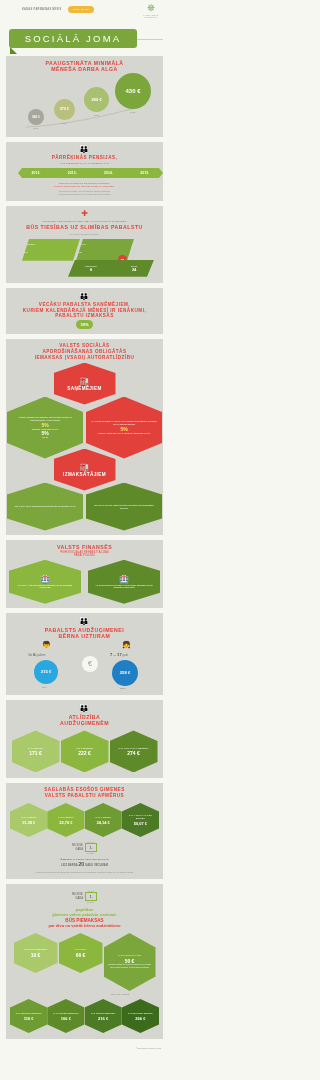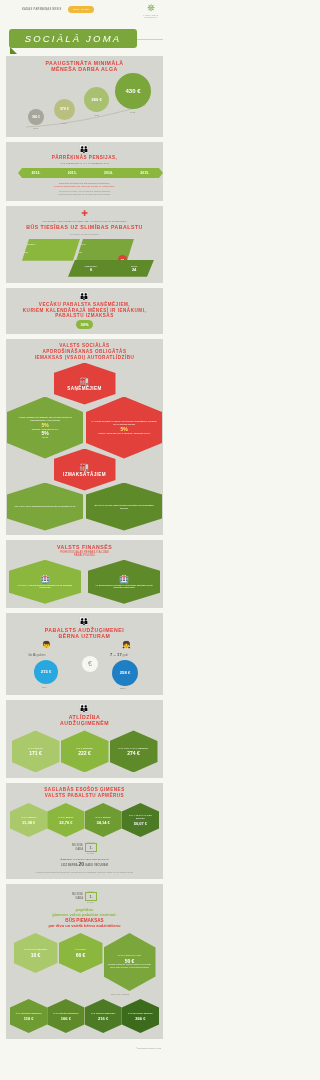--- a/index.html
+++ b/index.html
@@ -18,21 +18,21 @@
     line-height:7px;letter-spacing:.2px;}
   .logo{position:absolute;right:6px;top:2px;width:24px;height:22px;text-align:center;}
   .logo .crest{font-size:9px;line-height:12px;color:#5b8f2a;}
   .logo .logotext{font-size:2px;color:#9a9a90;letter-spacing:.2px;}
 
   
   .banner-wrap{position:relative;height:30px;}
   .banner{position:absolute;left:9px;top:3px;width:128px;height:19px;
     background:#7aa63b;border-radius:3px;}
   .banner-title{color:#fff;font-size:9.5px;letter-spacing:2.2px;
-    text-align:center;line-height:19px;font-weight:normal;font-style:italic;}
+    text-align:center;line-height:19px;font-weight:normal;}
   .banner-tail{position:absolute;left:10px;top:21px;width:0;height:0;
     border-left:7px solid #5f8a2a;border-top:7px solid transparent;}
   .banner-rule{position:absolute;left:137px;top:12.5px;width:26px;height:1px;
     background:#cfcfc6;}
 
   
   .card{margin:0 6px 5px 6px;background:#d6d6d0;position:relative;}
   h2.sec{margin:0;padding:0 4px;color:#e2403a;text-align:center;
     font-size:5.2px;letter-spacing:.5px;line-height:6.4px;font-weight:bold;}
   h2.sec.sm{font-size:4.6px;line-height:5.8px;}

